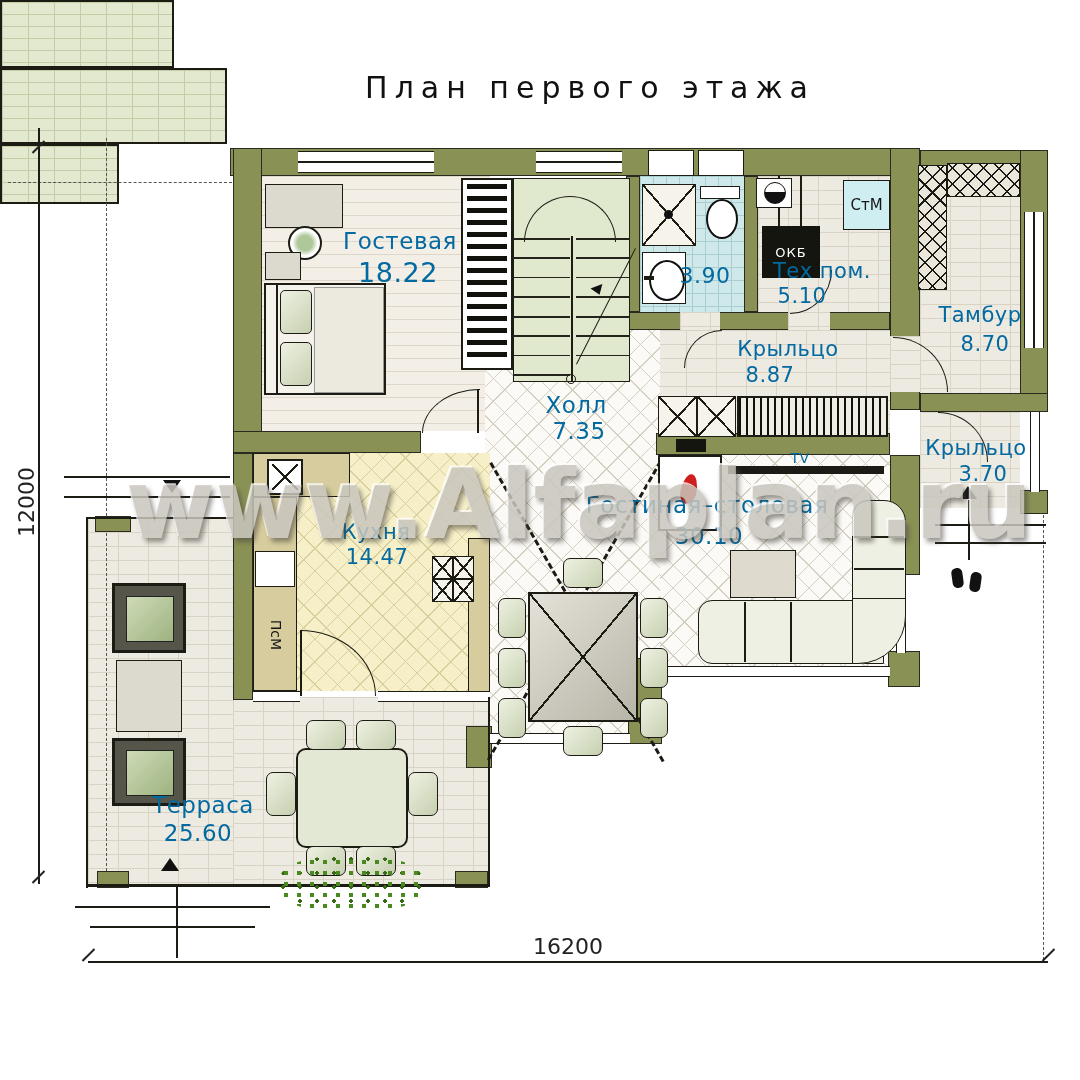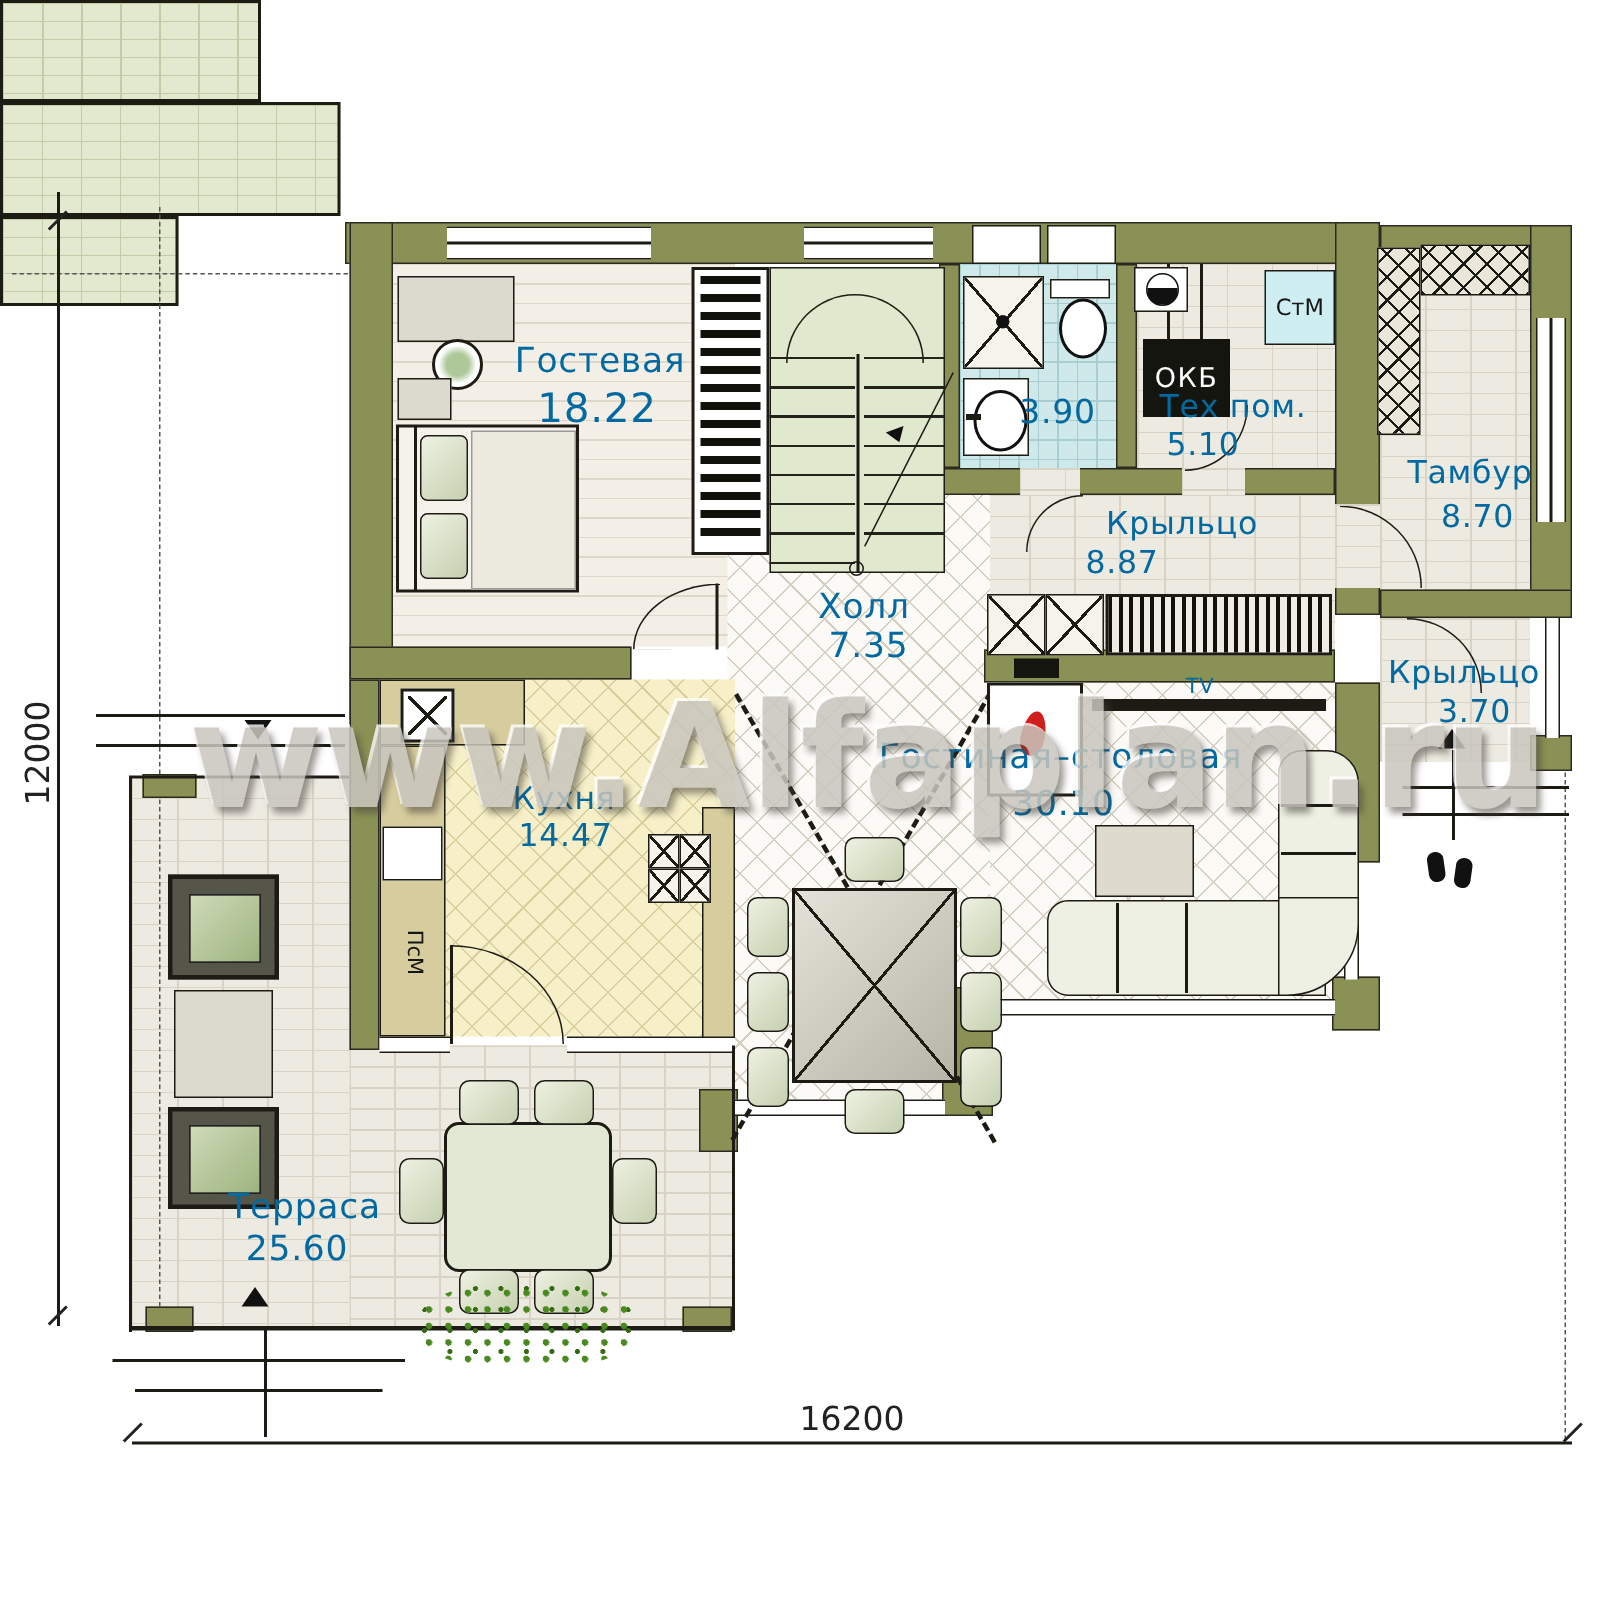--- a/index.html
+++ b/index.html
@@ -49,20 +49,21 @@
   .plant{position:absolute;z-index:5;border-radius:40%;
       background-image:radial-gradient(circle 2.5px at 6px 6px,#4a8820 85%,transparent 90%),radial-gradient(circle 2px at 3px 3px,#356a12 85%,transparent 90%);
       background-size:13px 11px,17px 14px;}
   .dashx{position:absolute;border-top:3px dashed #1c1c15;height:0;transform-origin:0 0;z-index:3;}
 </style>
 </head>
 <body>
 
 <div class="plan">
 
+  <div class="title">План первого этажа</div>
 
   <div class="ln" style="left:38px;top:128px;width:2px;height:756px;"></div>
   <div class="tick" style="left:30px;top:146px;"></div>
   <div class="tick" style="left:30px;top:876px;"></div>
   <div class="dimtxt" style="left:26px;top:502px;transform:translate(-50%,-50%) rotate(-90deg);">12000</div>
   <div class="dashv" style="left:106px;top:138px;height:748px;"></div>
   <div class="dashh" style="left:8px;top:182px;width:224px;"></div>
   <div class="dashv" style="left:1043px;top:515px;height:445px;"></div>
   <div class="ln" style="left:88px;top:961px;width:960px;height:2px;"></div>
   <div class="tick" style="left:80px;top:954px;"></div>
@@ -162,21 +163,21 @@
   <div class="ln" style="left:644px;top:276px;width:10px;height:4px;"></div>
   <div class="furn" style="left:648px;top:150px;width:46px;height:26px;background:#fff;"></div>
   <div class="furn" style="left:698px;top:150px;width:46px;height:26px;background:#fff;"></div>
 
   <div class="furn" style="left:843px;top:180px;width:47px;height:50px;background:#cfeef2;">
     <span style="position:absolute;left:50%;top:50%;transform:translate(-50%,-50%);font-size:15px;">СтМ</span>
   </div>
   <div class="ln" style="left:778px;top:176px;width:2px;height:52px;"></div>
   <div class="ln" style="left:800px;top:176px;width:2px;height:52px;"></div>
   <div class="abs" style="left:762px;top:226px;width:58px;height:52px;background:#15150f;z-index:4;display:flex;align-items:center;justify-content:center;">
-    <span style="color:#fff;font-size:18px;letter-spacing:1px;">ОКБ</span>
+    <span style="color:#fff;font-size:13px;letter-spacing:1px;">ОКБ</span>
   </div>
   <div class="furn" style="left:756px;top:178px;width:36px;height:30px;background:#fff;"></div>
   <div class="abs" style="left:764px;top:182px;width:20px;height:20px;border-radius:50%;background:linear-gradient(180deg,#fff 45%,#111 45%);border:1.5px solid #111;z-index:5;"></div>
 
   <div class="stripes" style="left:737px;top:396px;width:151px;height:41px;"></div>
   <div class="xbox" style="left:658px;top:396px;width:39px;height:41px;"></div>
   <div class="xbox" style="left:697px;top:396px;width:39px;height:41px;"></div>
   <div class="abs" style="left:676px;top:439px;width:30px;height:13px;background:#15150f;z-index:5;"></div>
 
   <div class="furn" style="left:658px;top:455px;width:64px;height:76px;background:#fff;border-width:2.5px;"></div>
@@ -253,21 +254,21 @@
   <div class="arc" style="left:938px;top:412px;width:50px;height:50px;border-top:1.6px solid #1c1c15;border-right:1.6px solid #1c1c15;border-top-right-radius:100% 100%;"></div>
   <div class="arc" style="left:300px;top:630px;width:76px;height:66px;border-top:1.6px solid #1c1c15;border-right:1.6px solid #1c1c15;border-top-right-radius:100% 100%;"></div>
   <div class="ln" style="left:300px;top:630px;width:2px;height:66px;"></div>
 
   <div class="lbl" style="left:400px;top:228px;font-size:23px;">Гостевая</div>
   <div class="lbl" style="left:398px;top:257px;font-size:27px;">18.22</div>
   <div class="lbl" style="left:705px;top:263px;font-size:22px;">3.90</div>
   <div class="lbl" style="left:822px;top:259px;">Тех пом.</div>
   <div class="lbl" style="left:802px;top:284px;">5.10</div>
   <div class="lbl" style="left:788px;top:337px;">Крыльцо</div>
-  <div class="lbl" style="left:748px;top:363px;">8.87</div>
+  <div class="lbl" style="left:770px;top:363px;">8.87</div>
   <div class="lbl" style="left:980px;top:303px;">Тамбур</div>
   <div class="lbl" style="left:985px;top:332px;text-align:center;">8.70</div>
   <div class="lbl" style="left:976px;top:436px;">Крыльцо</div>
   <div class="lbl" style="left:983px;top:462px;">3.70</div>
   <div class="lbl" style="left:576px;top:392px;font-size:23px;">Холл</div>
   <div class="lbl" style="left:579px;top:418px;font-size:23px;">7.35</div>
   <div class="lbl" style="left:376px;top:520px;">Кухня</div>
   <div class="lbl" style="left:377px;top:545px;">14.47</div>
   <div class="lbl" style="left:707px;top:492px;font-size:23px;">Гостиная–столовая</div>
   <div class="lbl" style="left:709px;top:523px;font-size:23px;">30.10</div>

